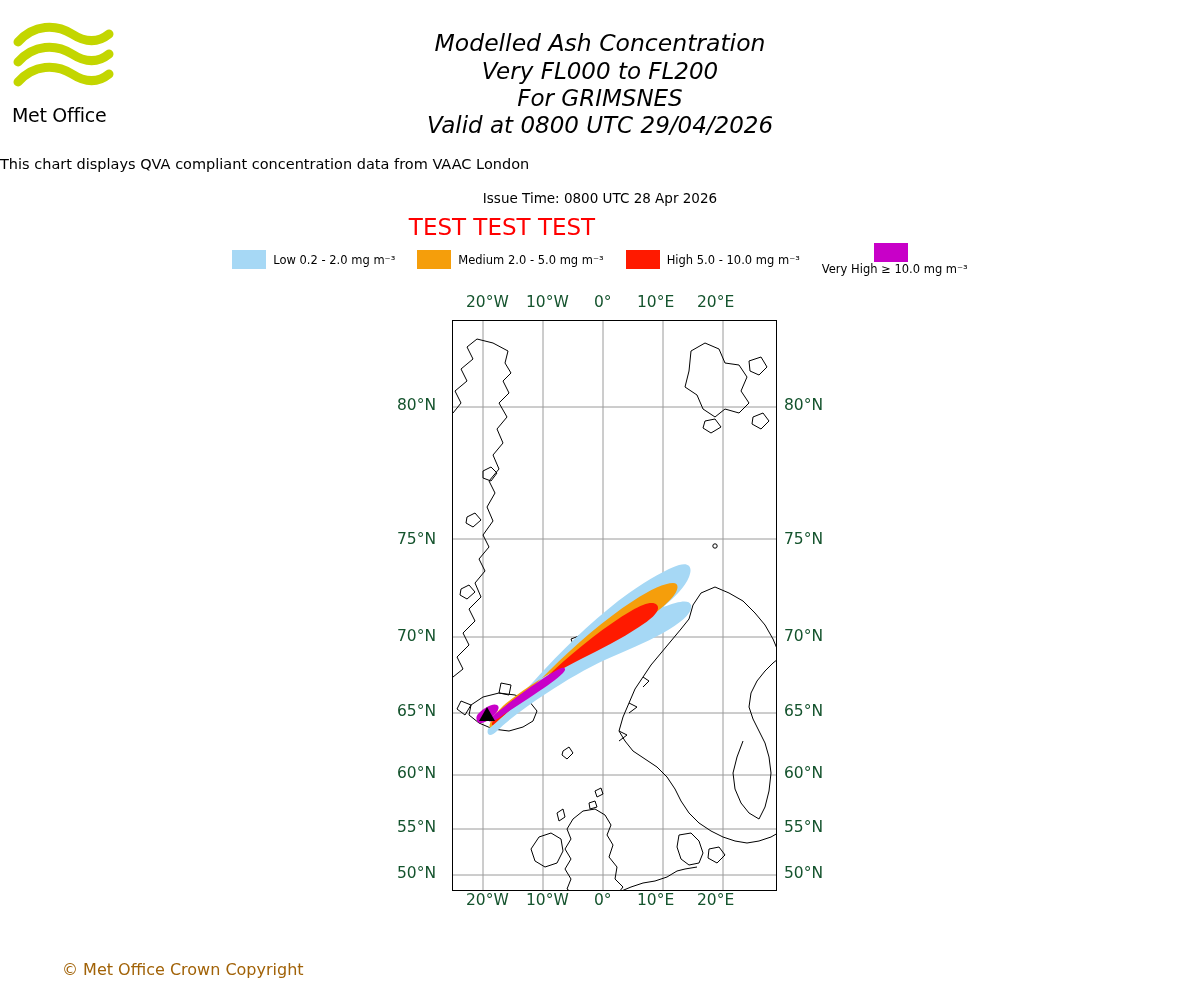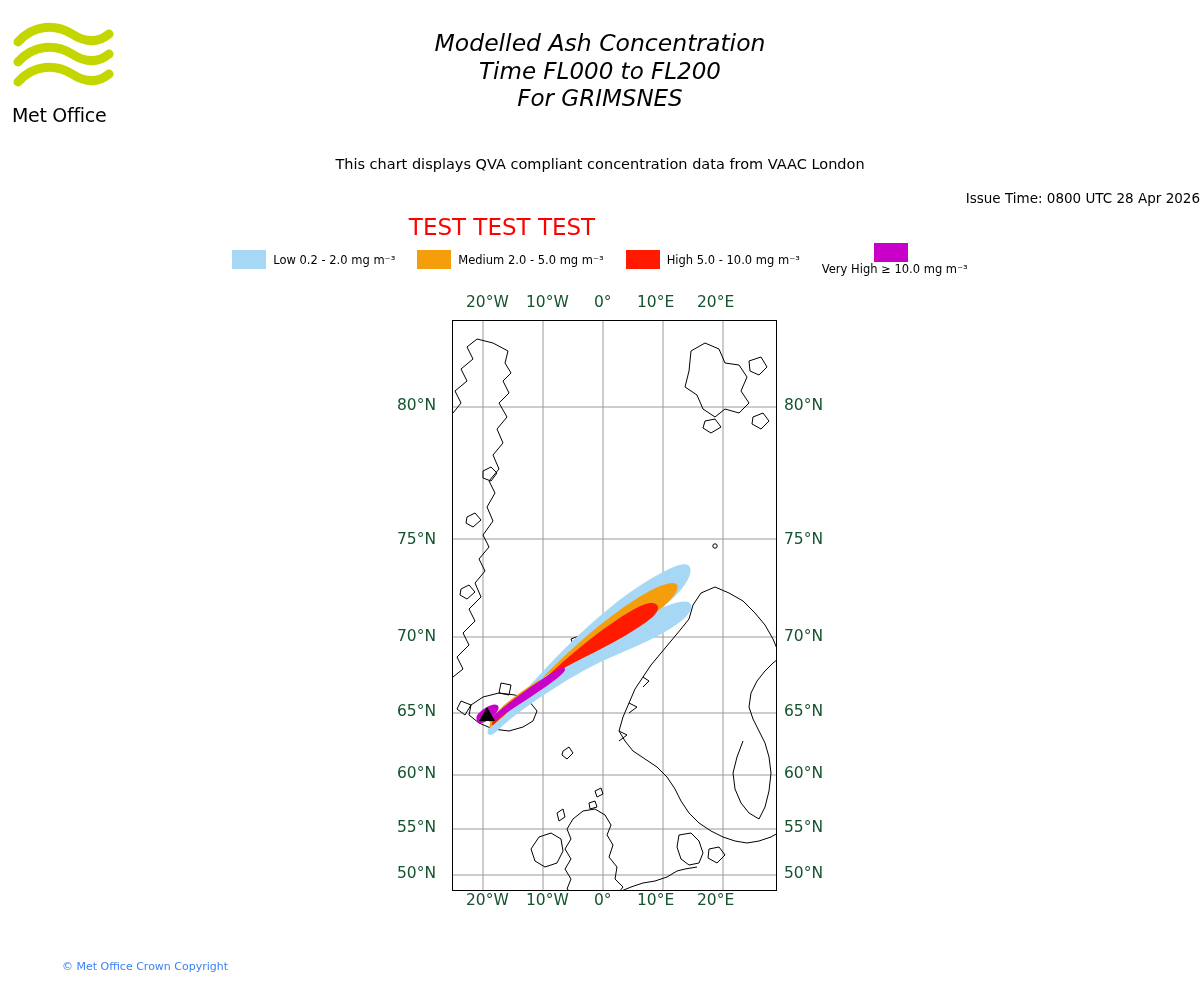--- a/index.html
+++ b/index.html
@@ -50,30 +50,30 @@
   }
   #title-block .t-line.first {
     font-size: 23.5px;
     line-height: 30px;
   }
   #subtitle {
     position: absolute;
     left: 0;
     top: 156px;
     width: 1200px;
+    text-align: left;
+    font-size: 14.5px;
+    color: #000000;
+  }
+  #issue-time {
+    position: absolute;
+    left: 0;
+    top: 190px;
+    width: 1200px;
     text-align: center;
-    font-size: 14.5px;
-    color: #000000;
-  }
-  #issue-time {
-    position: absolute;
-    left: 0;
-    top: 190px;
-    width: 1200px;
-    text-align: right;
     font-size: 13.5px;
     color: #000000;
   }
   #test-banner {
     position: absolute;
     left: 0;
     top: 214px;
     width: 1004px;
     text-align: center;
     font-size: 23px;
@@ -129,42 +129,43 @@
     color: #14532d;
     white-space: nowrap;
     text-align: center;
   }
 
   
   #copyright {
     position: absolute;
     left: 62px;
     top: 960px;
-    font-size: 11px;
-    color: #3b82f6;
+    font-size: 16px;
+    color: #a16207;
   }
 </style>
 </head>
 <body>
 
 <div id="logo">
   <svg width="110" height="85" viewBox="0 0 110 85">
     <g fill="none" stroke="#c3d600" stroke-width="9" stroke-linecap="round">
       <path d="M6,24 C22,6 44,6 60,16 C74,25 86,25 97,16"></path>
       <path d="M6,44 C22,26 44,26 60,36 C74,45 86,45 97,36"></path>
       <path d="M6,64 C22,46 44,46 60,56 C74,65 86,65 97,56"></path>
     </g>
   </svg>
   <div class="logo-text">Met Office</div>
 </div>
 
 <div id="title-block">
   <div class="t-line first">Modelled Ash Concentration</div>
-  <div class="t-line">Time FL000 to FL200</div>
+  <div class="t-line">Very FL000 to FL200</div>
   <div class="t-line">For GRIMSNES</div>
+  <div class="t-line">Valid at 0800 UTC 29/04/2026</div>
 </div>
 
 <div id="subtitle">This chart displays QVA compliant concentration data from VAAC London</div>
 <div id="issue-time">Issue Time: 0800 UTC 28 Apr 2026</div>
 <div id="test-banner">TEST TEST TEST</div>
 
 <div id="legend">
   <div class="legend-item">
     <span class="legend-swatch" style="background:#a6d8f5"></span>
     <span class="legend-label">Low 0.2 - 2.0 mg m⁻³</span>

